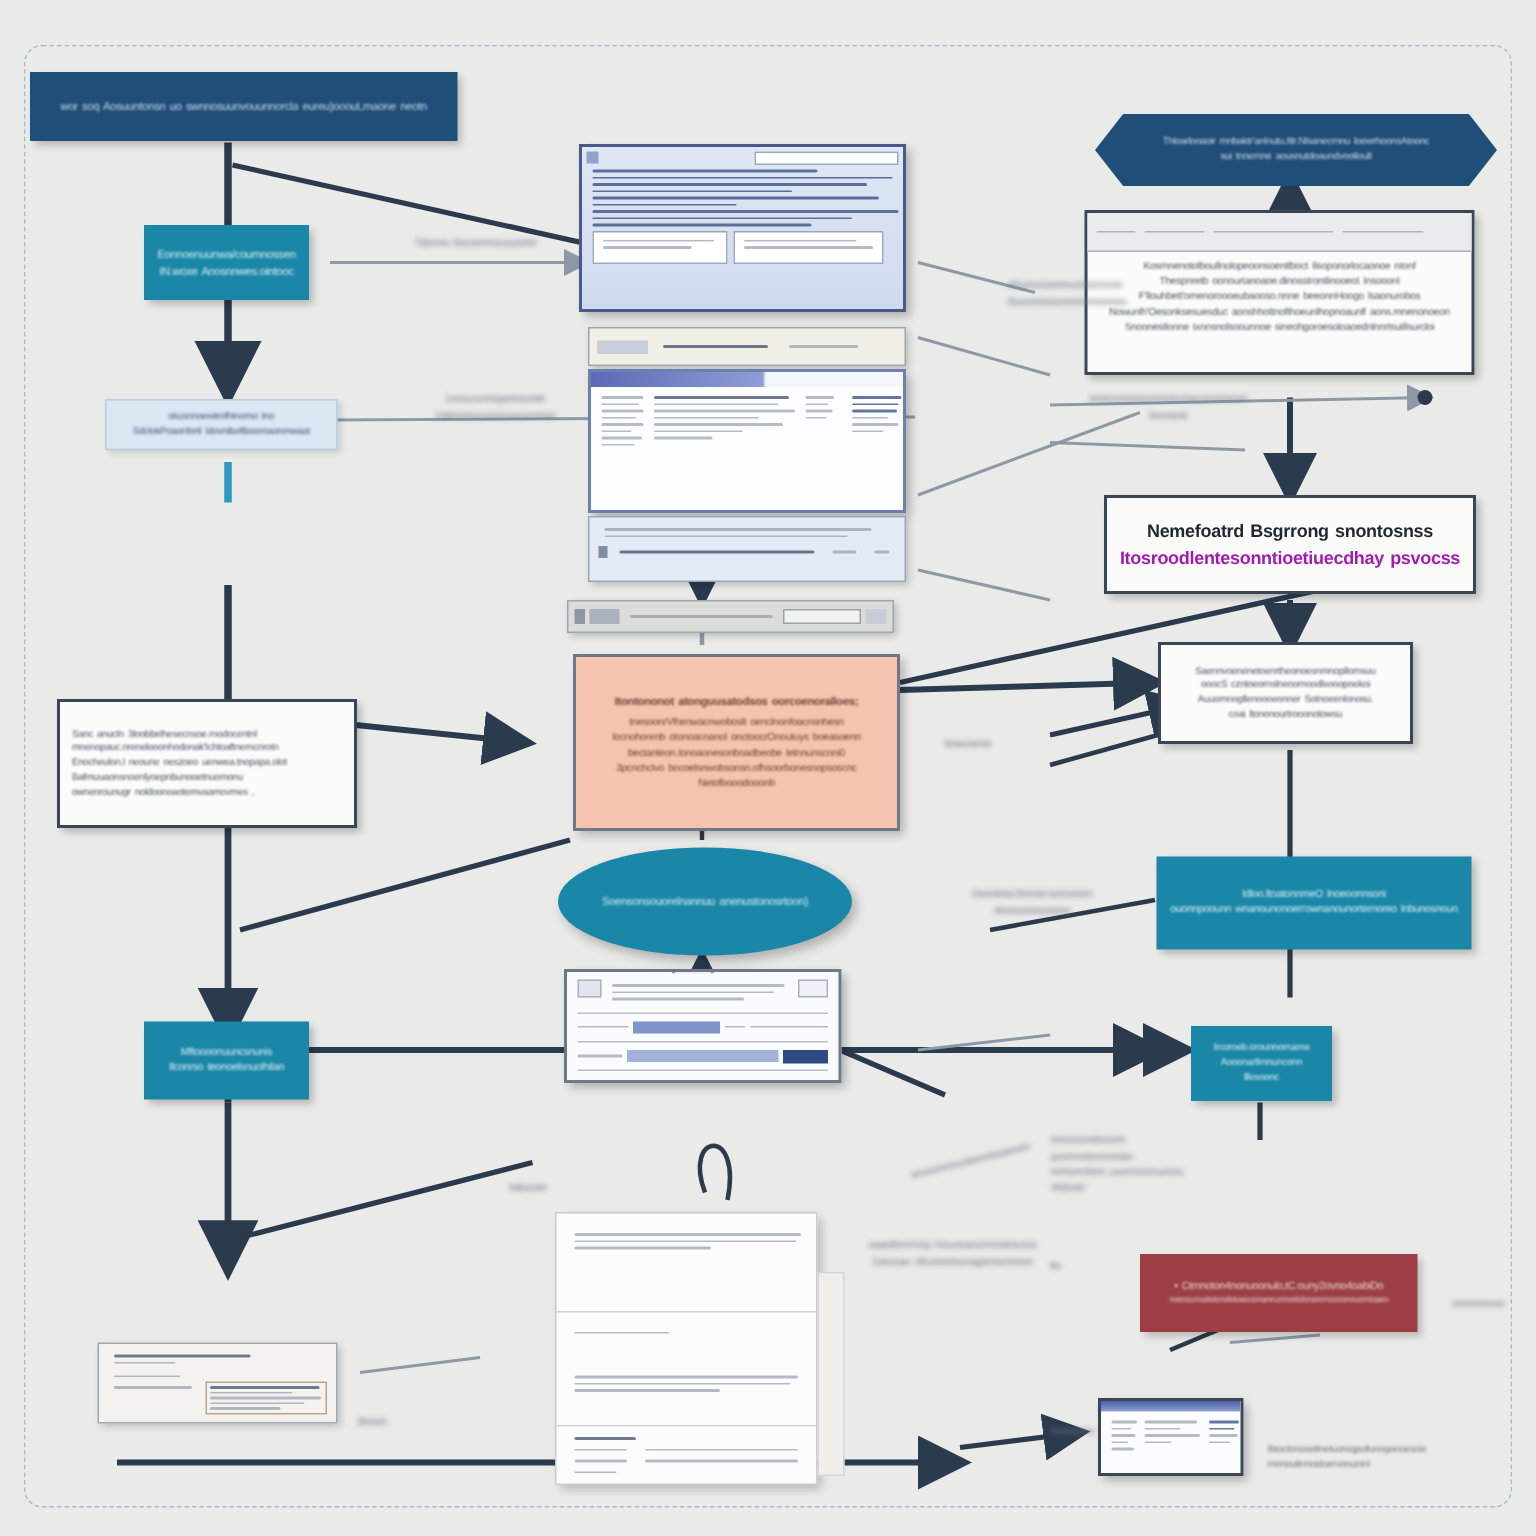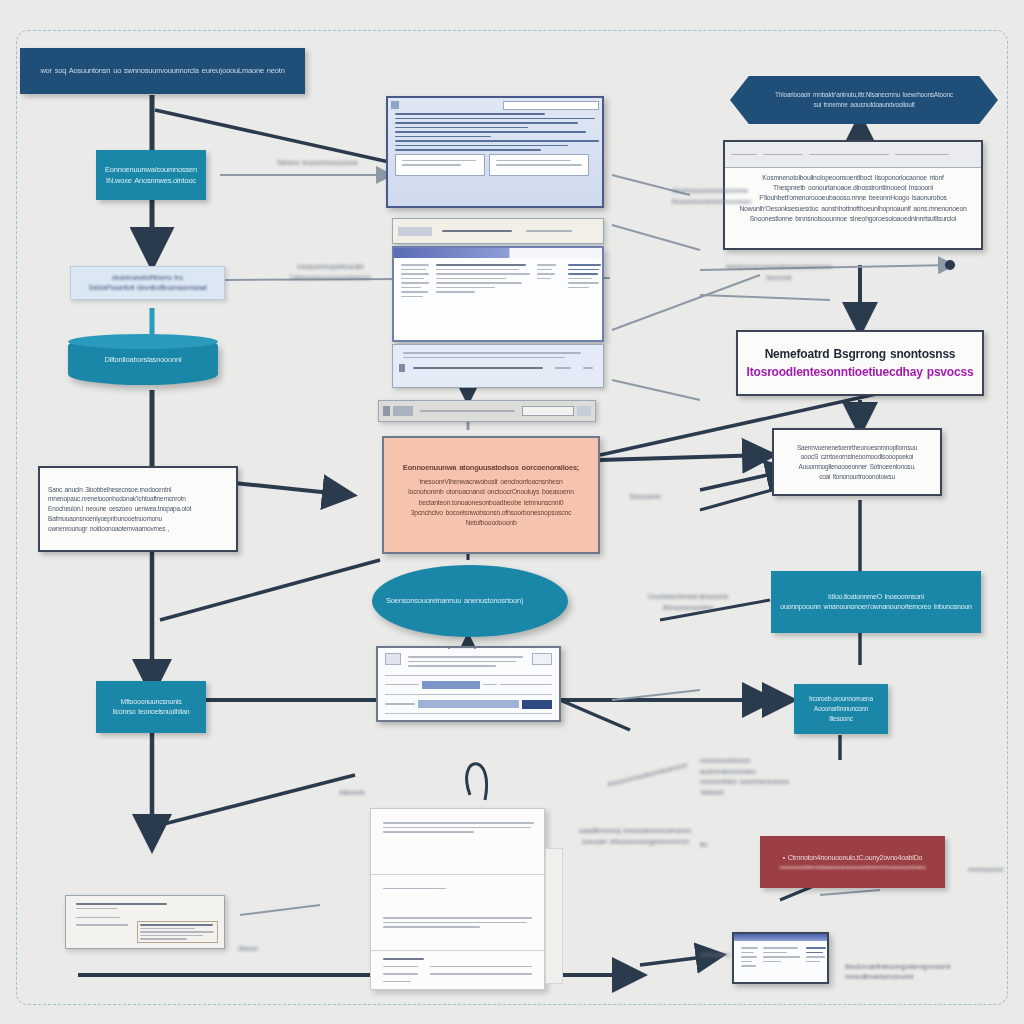--- a/index.html
+++ b/index.html
@@ -75,21 +75,21 @@
     content:""; position: absolute; left: 0; top: -1px; width: 100%; height: 30%;
     border-radius: 50%; background: #2a9bbd;
   }
   .cyl span { position: relative; z-index: 2; }
 
   
   .ellipse {
     position: absolute;
     background: #1b87a8; color: #d6ebf3;
     border-radius: 50%;
-    display: flex; align-items: center; 
+    display: flex; align-items: center; justify-content: center;
     text-align: center;
     box-shadow: 3px 4px 7px rgba(0,0,0,.25);
   }
 
   
   .chevron {
     position: absolute;
     background: #1f4e79; color: #ccd8e6;
     clip-path: polygon(0 50%, 7% 0, 93% 0, 100% 50%, 93% 100%, 7% 100%);
     display: flex; flex-direction: column;
@@ -206,23 +206,20 @@
 
   <div class="node navy" style="left:20px; top:48px; width:285px; height:46px;">
     <span class="line ptxt" style="font-size:7.5px">wor soq Aosuuntonsn uo swnnosuunvouunnorcla eureu)ooouLmaone neotn</span>
   </div>
 
   <div class="node lblue" style="left:70px; top:266px; width:155px; height:34px;">
     <span class="line ptxt soft" style="font-size:6.5px">skusnnoewtrofhtnomo tno</span>
     <span class="line ptxt soft" style="font-size:6.5px">SdclokPoaonforti Idovnibofiboomaonmwaat</span>
   </div>
 
-  <div class="cyl" style="left:68px; top:335px; width:150px; height:50px;">
-    <span class="ptxt" style="font-size:7.5px">Dlltonlloaborslasnooonni</span>
-  </div>
 
   <div class="node white" style="left:38px; top:466px; width:200px; height:86px; align-items:flex-start; text-align:left;">
     <span class="line ptxt" style="font-size:6.5px">Sanc anucln 3loobbelhesecnsoe.rnodocentnl</span>
     <span class="line ptxt" style="font-size:6.5px">mnenopauc.nrenelooonhodonak'Ichtoaftnerncnrotn</span>
     <span class="line ptxt" style="font-size:6.5px">Enocheulon.l neoune oeszoeo uenwea.tnopapa.olot</span>
     <span class="line ptxt" style="font-size:6.5px">Bafmuuaonsnoenlyoepnbunooetnuomonu</span>
     <span class="line ptxt" style="font-size:6.5px">ownenrounugr noldoonoaotemvaamovmes ,</span>
   </div>
 
   <div class="node teal" style="left:96px; top:681px; width:110px; height:52px;">
@@ -346,21 +343,21 @@
     <div style="display:flex; align-items:center; height:100%; padding:0 4px; gap:3px">
       <div style="width:7px;height:10px;background:#8f97a6"></div>
       <div style="width:20px;height:10px;background:#aab2bf"></div>
       <div class="ln s" style="flex:1"></div>
       <div style="width:52px;height:10px;background:#f2f2ef; border:1px solid #9aa2ae"></div>
       <div style="width:14px;height:10px;background:#c7cdd6"></div>
     </div>
   </div>
 
   <div class="node salmon" style="left:382px; top:436px; width:218px; height:118px;">
-    <span class="line ptxt" style="font-size:7.5px; font-weight:700; margin-bottom:4px">Eonnoenuunwa atonguusatodsos oorcoenoralloes;</span>
+    <span class="line ptxt" style="font-size:7.5px; font-weight:700; margin-bottom:4px">Itontononot atonguusatodsos oorcoenoralloes;</span>
     <span class="line ptxt" style="font-size:6.8px">tnesoonrVlhenwacnwoboslt oenclnonfoacnsnhesn</span>
     <span class="line ptxt" style="font-size:6.8px">locnohonrnb otonoacnanol onctoocrOnoutuys boeasoenn</span>
     <span class="line ptxt" style="font-size:6.8px">bectanteon.tonoaonesonboadbeobe letnnunscnni0</span>
     <span class="line ptxt" style="font-size:6.8px">3pcnchclvo bocoelsnwobsonsn.ofhsoorbonesnopsoscnc</span>
     <span class="line ptxt" style="font-size:6.8px">Netofbooodooonb</span>
   </div>
 
   <div class="ellipse" style="left:372px; top:565px; width:196px; height:72px;">
     <span class="ptxt" style="font-size:7.5px; padding:0 14px">Soensonsouorelnannuu anenustonosrtoon)</span>
   </div>

